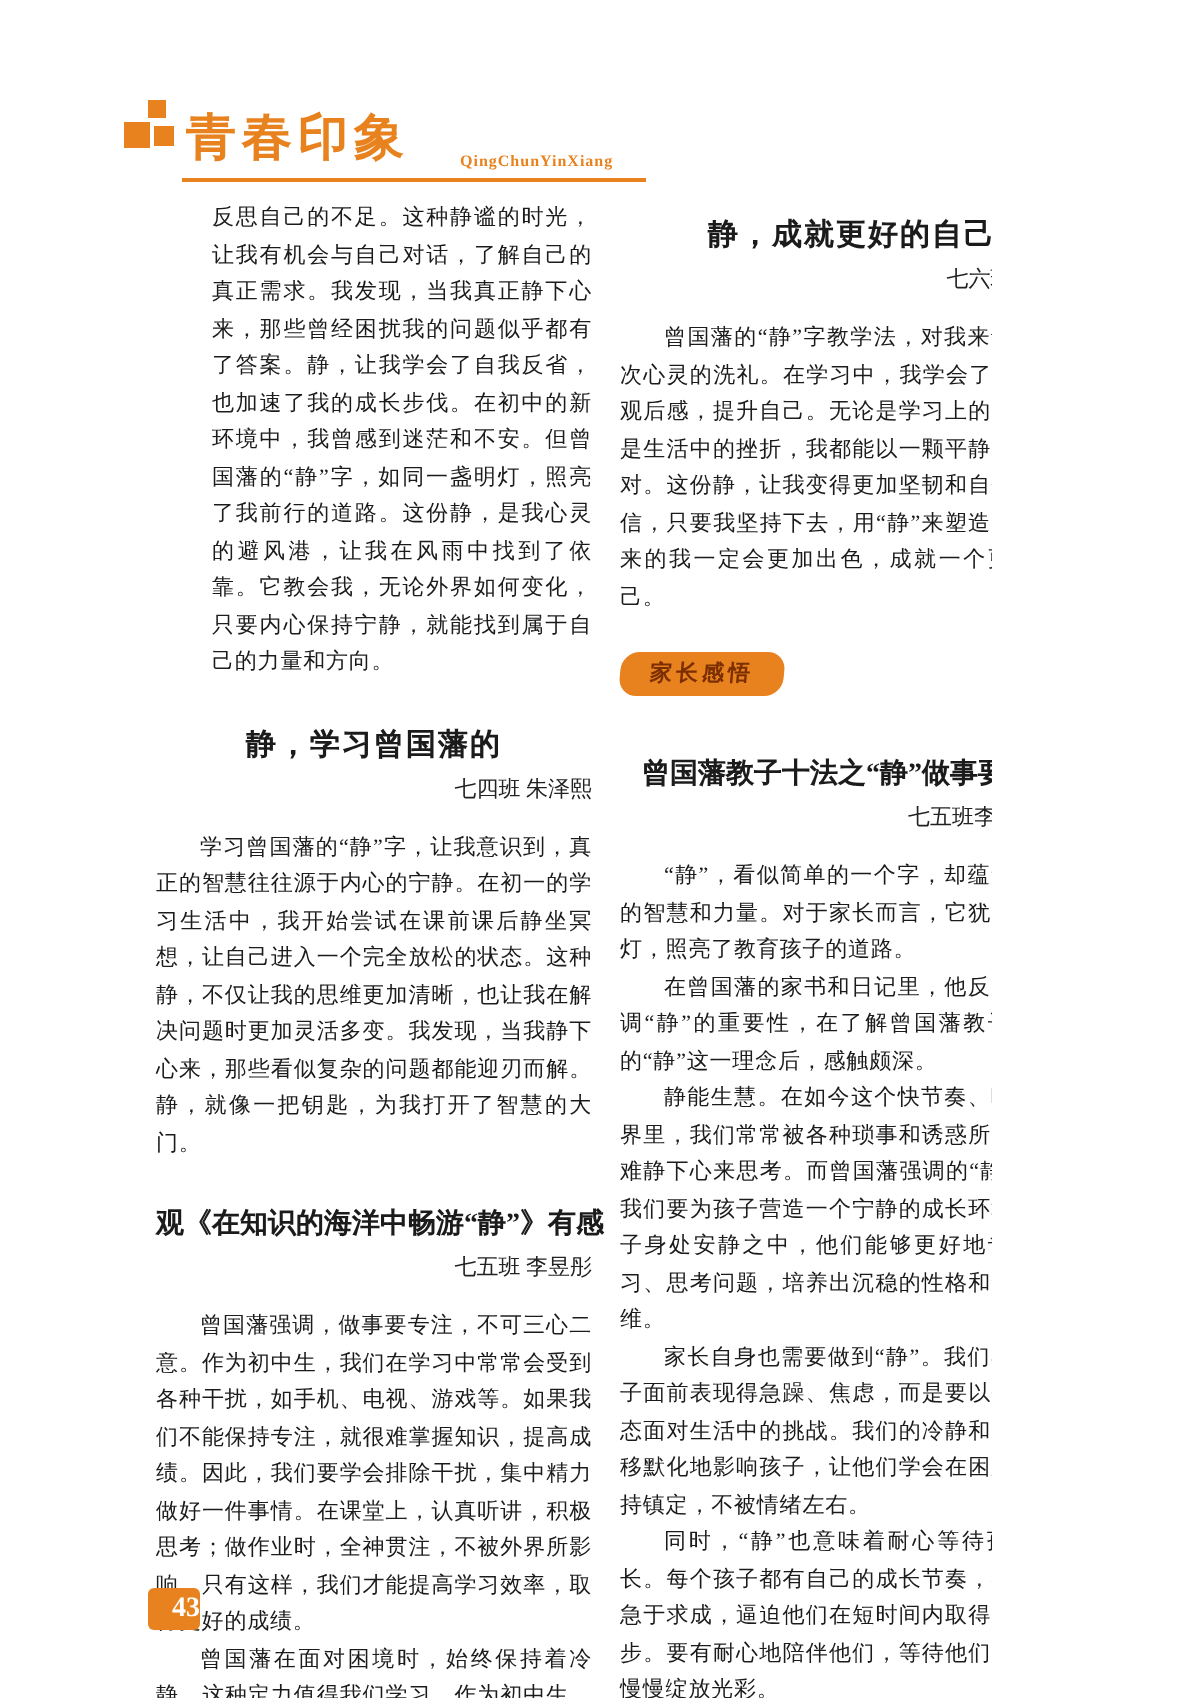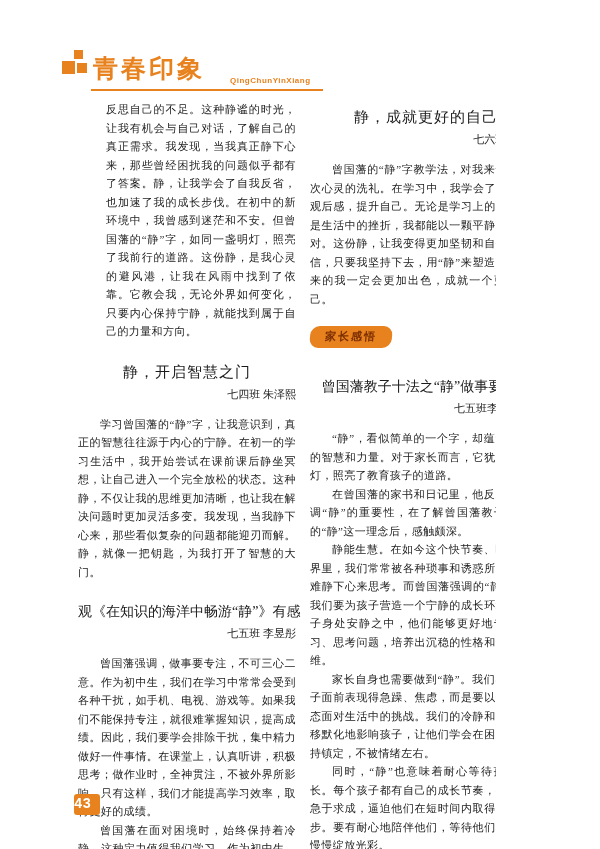--- a/index.html
+++ b/index.html
@@ -15,75 +15,75 @@
   .sq-top   { left:12px; top:0;    width:9px;  height:9px; }
   .sq-left  { left:0;    top:11px; width:13px; height:13px; }
   .sq-right { left:15px; top:13px; width:10px; height:10px; }
   .logo-cn {
     position:absolute; left:93px; top:52px; font-size:25px; font-weight:bold;
     color:var(--accent); font-family:"Liberation Sans","DejaVu Sans",sans-serif;
     letter-spacing:3px; white-space:nowrap;
   }
   .logo-en {
     position:absolute; left:216px; top:76px; font-size:8px; font-weight:bold;
-    color:var(--accent); font-family:Liberation Sans, sans-serif;
+    color:var(--accent); font-family:Liberation Serif, serif;
     letter-spacing:0.5px;
     padding-left:14px;
   }
   .header-rule { position:absolute; left:91px; top:89px; width:232px; height:2px; background:var(--accent); }
   
   .col { position:absolute; top:100px; }
   .col-left  { left:78px;  width:218px; }
   .col-right { left:310px; width:232px; }
   p.body {
     font-size:11px; line-height:18.5px; text-align:justify;
     letter-spacing:0.4px; margin:0 0 0 0; text-indent:2em;
   }
   p.body.noindent { text-indent:0;margin-left:28px; }
   article h2 {
-    font-size:15px; font-weight:normal; text-align:center;
+    font-size:15px; font-weight:bold; text-align:center;
     margin:22px 0 5px 0; letter-spacing:1px; white-space:nowrap;
   }
   article h2.tight { font-size:14px; letter-spacing:0; }
   article .author { text-align:right; font-size:11px; margin:0 0 13px 0; color:#222; }
   .col-right article.first h2 { margin-top:8px; }
   
   .badge {
     display:inline-block; margin:18px 0 8px 0; padding:3px 15px 4px 15px;
     background:var(--accent); color:var(--badge-text);
     font-weight:bold; font-size:11px; letter-spacing:2px;
     border-radius:9px; transform:skewX(-5deg);
   }
   
   .page-number {
     position:absolute; left:74px; top:794px; width:26px; height:21px;
-    background:var(--accent); color:#ffffff; text-align:left; line-height:21px;
+    background:var(--accent); color:#ffffff; text-align:right; line-height:21px;
     font-size:14px; font-weight:bold; border-radius:3px;
-    font-family:Liberation Mono, monospace;
+    font-family:Liberation Serif, serif;
   }
 </style>
 </head>
 <body>
 
 <div class="page">
 
   <div class="logo-mark">
     <span class="sq sq-top"></span>
     <span class="sq sq-left"></span>
     <span class="sq sq-right"></span>
   </div>
   <div class="logo-cn">青春印象</div>
   <div class="logo-en">QingChunYinXiang</div>
   <div class="header-rule"></div>
 
   <section class="col col-left">
     <p class="body noindent">反思自己的不足。这种静谧的时光，让我有机会与自己对话，了解自己的真正需求。我发现，当我真正静下心来，那些曾经困扰我的问题似乎都有了答案。静，让我学会了自我反省，也加速了我的成长步伐。在初中的新环境中，我曾感到迷茫和不安。但曾国藩的“静”字，如同一盏明灯，照亮了我前行的道路。这份静，是我心灵的避风港，让我在风雨中找到了依靠。它教会我，无论外界如何变化，只要内心保持宁静，就能找到属于自己的力量和方向。</p>
 
     <article>
-      <h2>静，开启智慧之门</h2>
+      <h2>静，学习曾国藩的</h2>
       <div class="author">七四班 朱泽熙</div>
       <p class="body">学习曾国藩的“静”字，让我意识到，真正的智慧往往源于内心的宁静。在初一的学习生活中，我开始尝试在课前课后静坐冥想，让自己进入一个完全放松的状态。这种静，不仅让我的思维更加清晰，也让我在解决问题时更加灵活多变。我发现，当我静下心来，那些看似复杂的问题都能迎刃而解。静，就像一把钥匙，为我打开了智慧的大门。</p>
     </article>
 
     <article>
       <h2 class="tight">观《在知识的海洋中畅游“静”》有感</h2>
       <div class="author">七五班 李昱彤</div>
       <p class="body">曾国藩强调，做事要专注，不可三心二意。作为初中生，我们在学习中常常会受到各种干扰，如手机、电视、游戏等。如果我们不能保持专注，就很难掌握知识，提高成绩。因此，我们要学会排除干扰，集中精力做好一件事情。在课堂上，认真听讲，积极思考；做作业时，全神贯注，不被外界所影响。只有这样，我们才能提高学习效率，取得更好的成绩。</p>
       <p class="body">曾国藩在面对困境时，始终保持着冷静，这种定力值得我们学习。作为初中生，我们要学会在困难面前不退缩，在挫折面前不放弃，勇敢地面对生活的挑战。我们要学会在宁静中思考，在专注中学习，在定力中成长。让我们以“静”为舟，在知识的海洋中畅游，驶向成功的彼岸。</p>
     </article>

